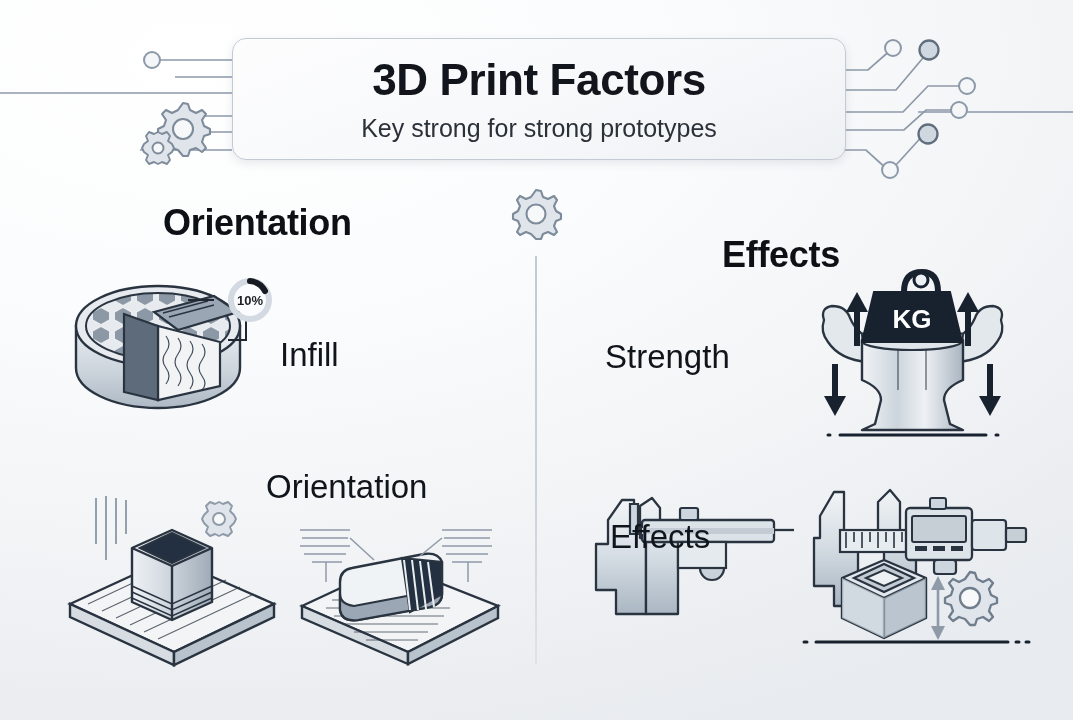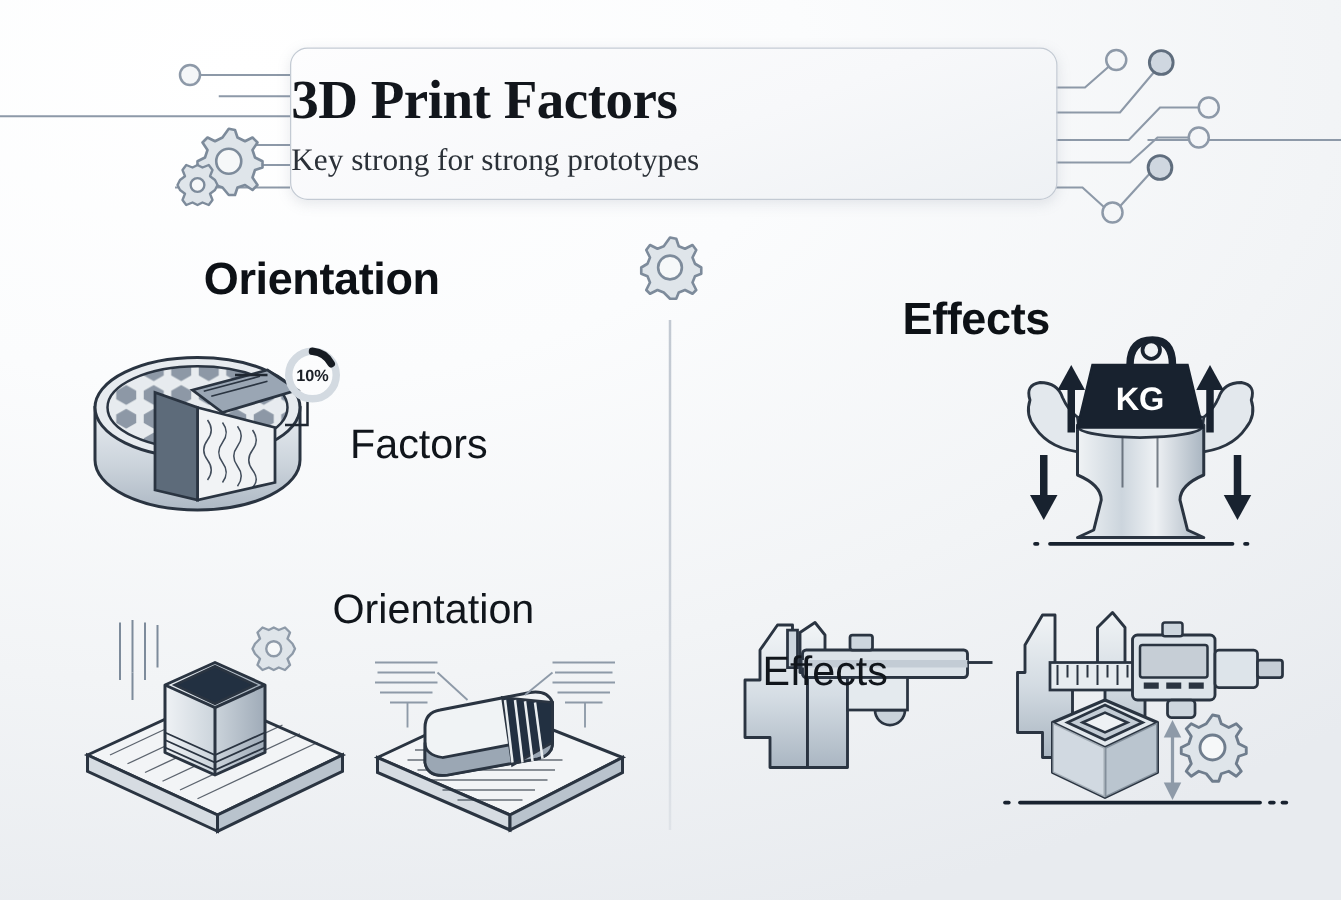--- a/index.html
+++ b/index.html
@@ -17,23 +17,22 @@
   .abs{position:absolute;}
   svg{display:block;overflow:visible;}
 
   
   #header-card{
     left:232px;top:38px;width:612px;height:120px;
     border-radius:14px;
     background:linear-gradient(160deg,#fdfdfe 0%,#f7f8fa 55%,#eef1f4 100%);
     border:1.4px solid #c3cad3;
     box-shadow:0 3px 10px rgba(120,132,148,.18);
-    display:flex;flex-direction:column;align-items:flex-start;justify-content:center;
+    display:flex;flex-direction:column;align-items:center;justify-content:center;
     z-index:5;
-    font-family:Liberation Serif, serif;
   }
   #title{
     font-size:44px;font-weight:bold;color:#12161c;letter-spacing:-.4px;
     line-height:1;margin-bottom:14px;
   }
   #subtitle{
     font-size:25px;color:#2b3138;font-weight:400;line-height:1;
   }
 
   
@@ -177,21 +176,21 @@
       <path d="M58 40 L58 62 L40 62"></path>
     </g>
   </svg>
 
   <svg class="abs" style="left:222px;top:272px;" width="56" height="56">
     <circle cx="28" cy="28" r="19" fill="none" stroke="#d3dae1" stroke-width="6"></circle>
     <path d="M28 9 A19 19 0 0 1 43 19" fill="none" stroke="#161b22" stroke-width="6" stroke-linecap="round"></path>
     <text class="badge-text" x="28" y="33" text-anchor="middle">10%</text>
   </svg>
 
-  <div class="abs item-label" id="label-infill">Factors</div>
+  <div class="abs item-label" id="label-infill">Infill</div>
 
   <svg class="abs" style="left:62px;top:486px;" width="230" height="175">
     <defs>
       <linearGradient id="colGrad" x1="0" y1="0" x2="1" y2="0">
         <stop offset="0%" stop-color="#eff2f5"></stop>
         <stop offset="45%" stop-color="#cfd7de"></stop>
         <stop offset="100%" stop-color="#9fabb8"></stop>
       </linearGradient>
     </defs>
 
@@ -315,20 +314,21 @@
       <path d="M172 158 L161 138 L183 138 Z"></path>
     </g>
 
     <g stroke="#18222f" stroke-width="3" stroke-linecap="round">
       <path d="M22 177 L168 177"></path>
       <path d="M10 177 L12 177"></path>
         <path d="M178 177 L180 177"></path>
     </g>
   </svg>
 
+  <div class="abs item-label" id="label-strength">Strength</div>
 
   <svg class="abs" style="left:582px;top:486px;" width="220" height="160">
     <defs>
       <linearGradient id="calg" x1="0" y1="0" x2="0" y2="1">
         <stop offset="0%" stop-color="#f2f5f7"></stop>
         <stop offset="50%" stop-color="#d5dde4"></stop>
         <stop offset="100%" stop-color="#aab6c2"></stop>
       </linearGradient>
     </defs>
 

